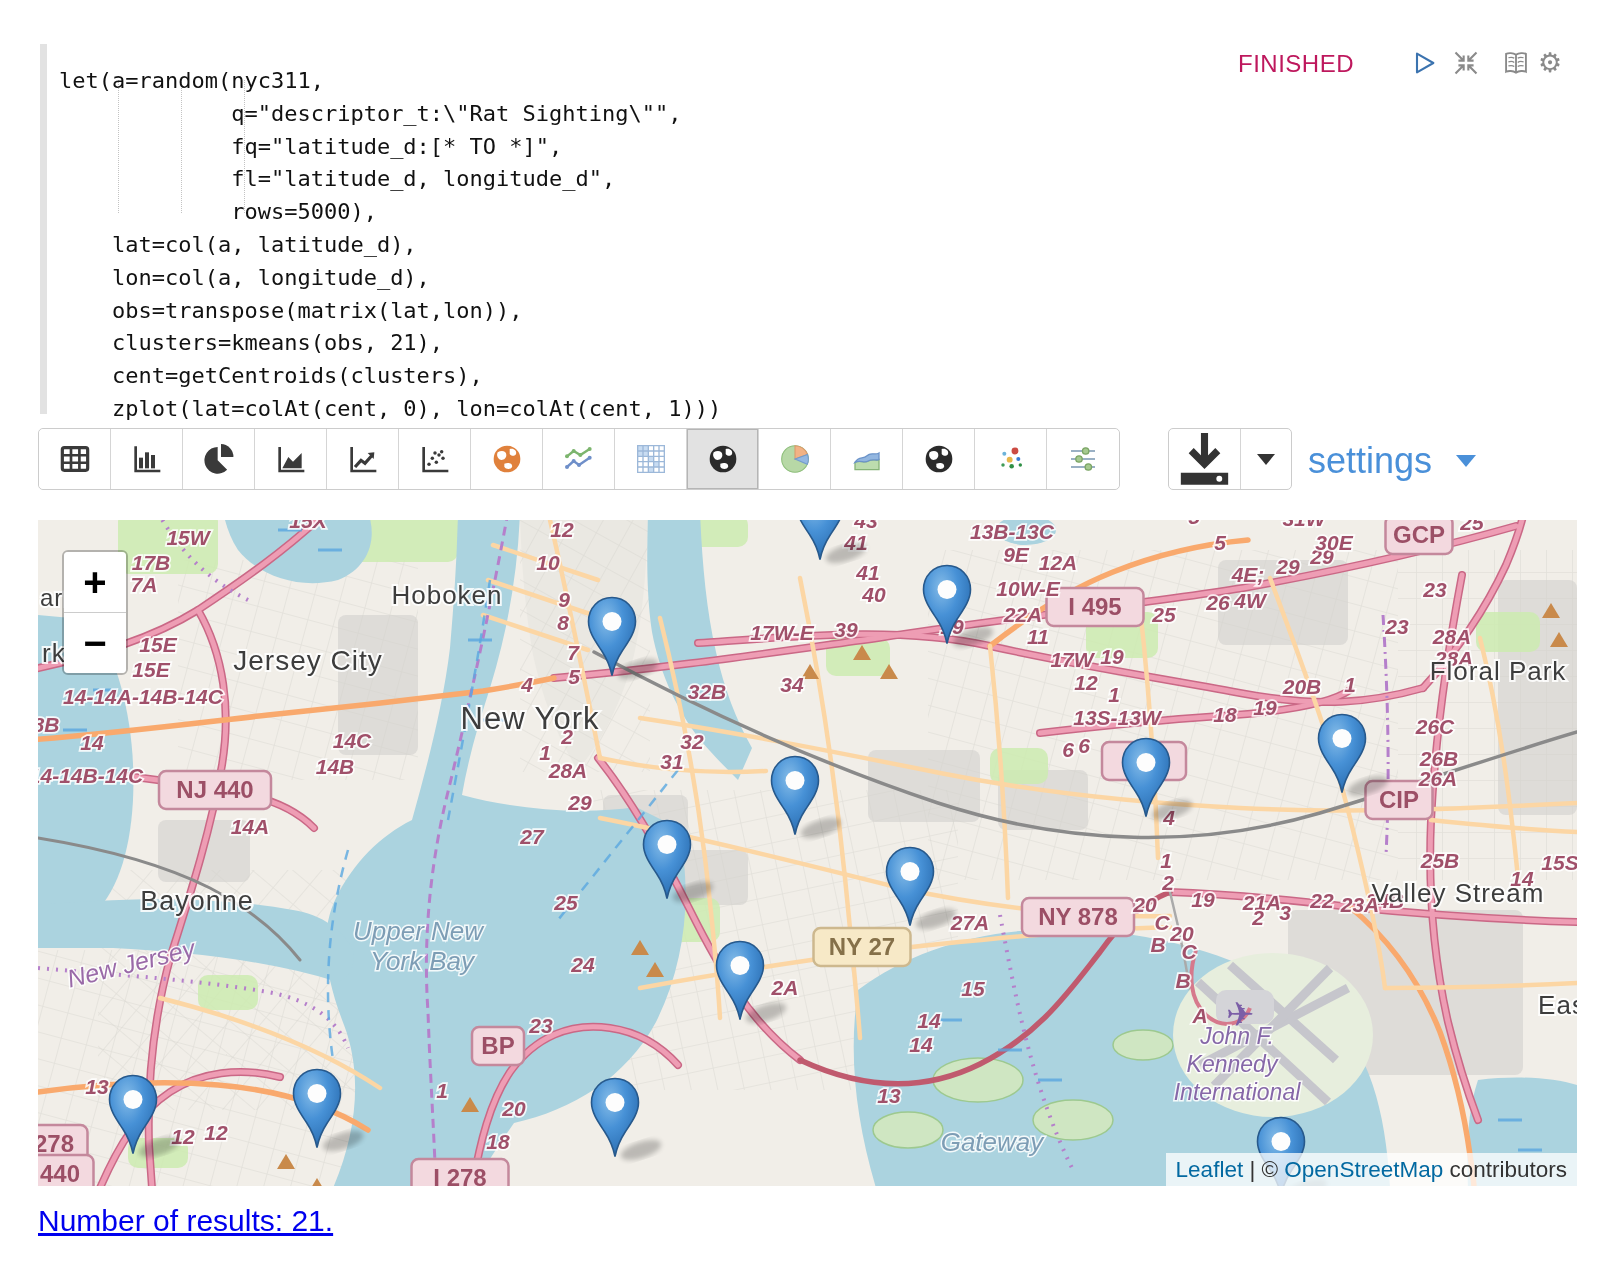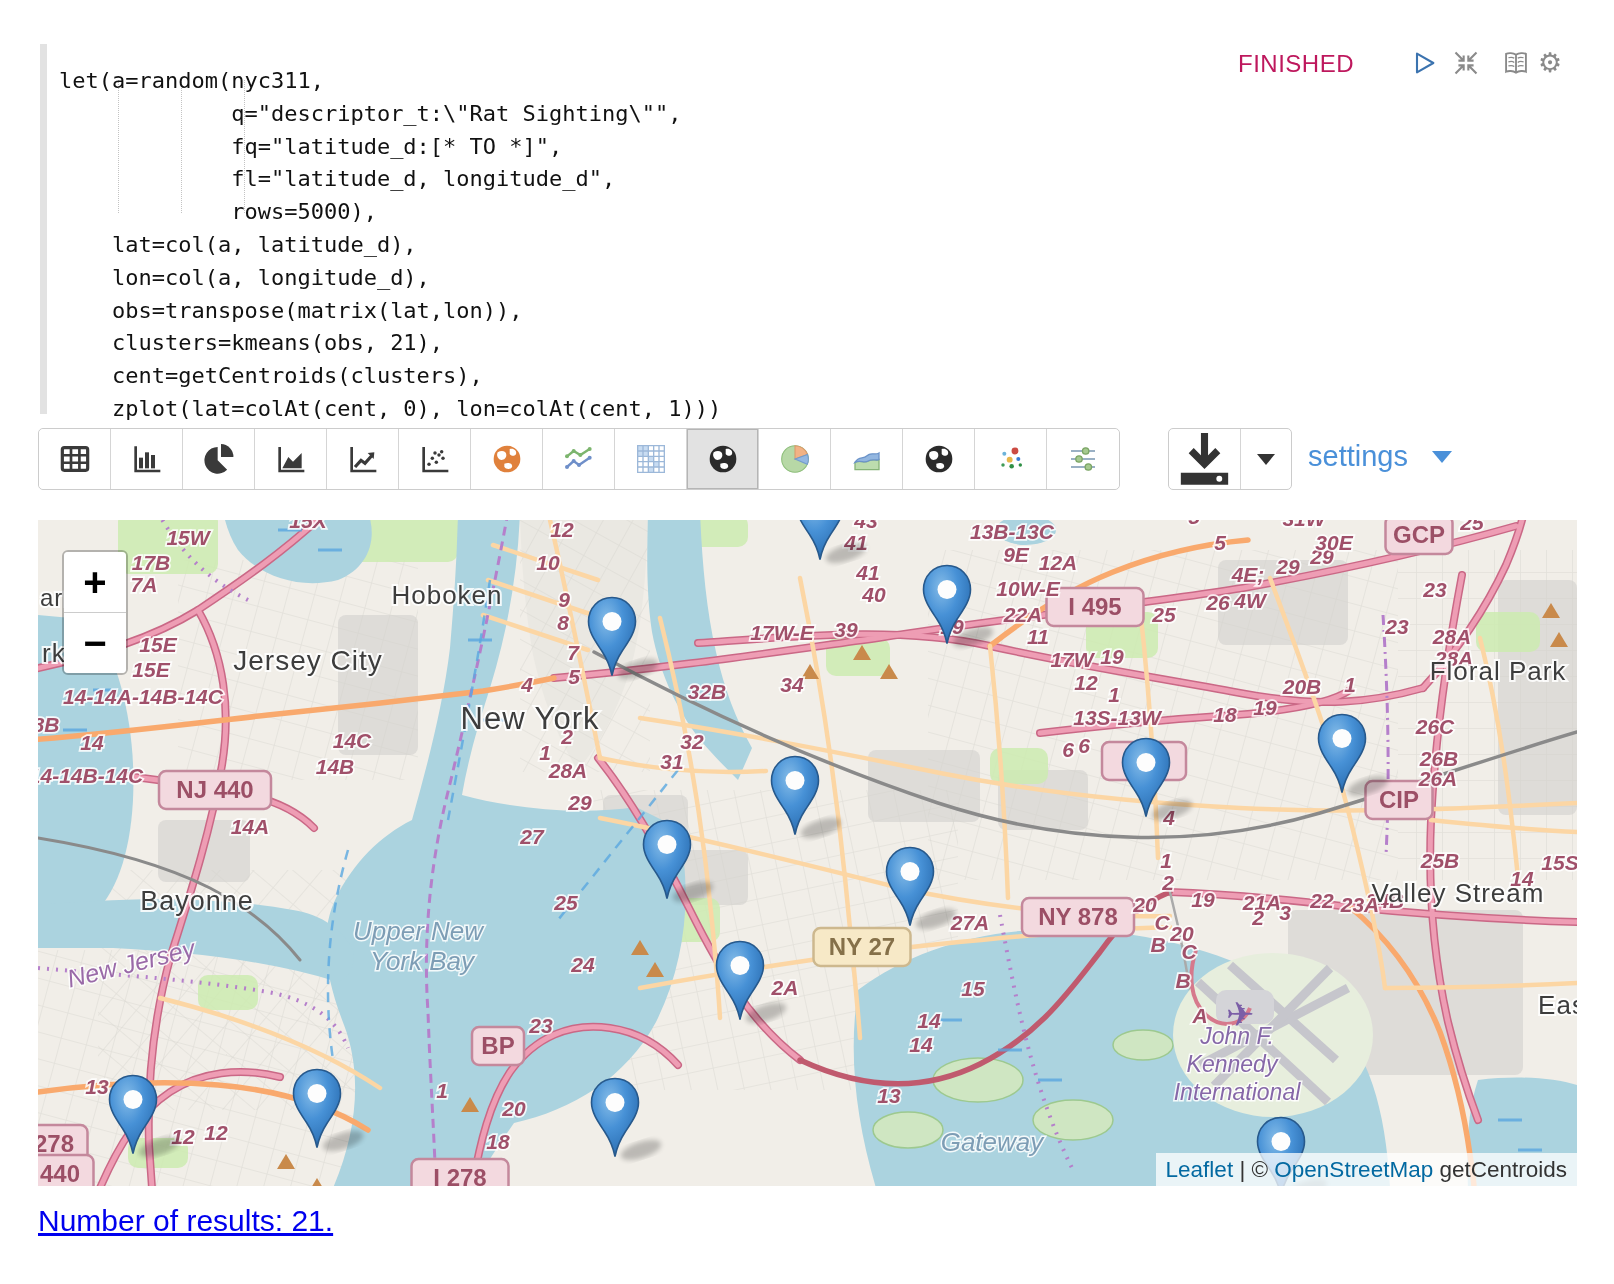--- a/index.html
+++ b/index.html
@@ -23,21 +23,21 @@
   .tbtn:last-child{border-right:none;border-radius:0 5px 5px 0;}
   .tbtn.sel{background:#e2e2e2;box-shadow:inset 0 0 0 1px #b5b5b5;}
   .tbtn svg{width:32px;height:32px;}
   .dlgroup{position:absolute;left:1168px;top:428px;height:60px;display:flex;border:1px solid #ccc;
         border-radius:5px;background:#fff;z-index:4;}
   .dlbtn{width:72px;height:60px;display:flex;align-items:center;justify-content:center;cursor:pointer;
         border-right:1px solid #d5d5d5;box-sizing:border-box;}
   .dlcaret{width:50px;height:60px;display:flex;align-items:center;justify-content:center;cursor:pointer;}
   .caret-down{width:0;height:0;border-left:9px solid transparent;border-right:9px solid transparent;
         border-top:11px solid #333;}
-  .settings{position:absolute;left:1308px;top:440px;font-size:29px;color:#4a90d9;cursor:pointer;
+  .settings{position:absolute;left:1308px;top:440px;font-size:36px;color:#4a90d9;cursor:pointer;
         display:flex;align-items:center;gap:24px;}
   .settings .caret-down{border-top-color:#4a90d9;border-left-width:10px;border-right-width:10px;border-top-width:12px;}
   
   .map{position:absolute;left:38px;top:520px;width:1539px;height:666px;overflow:hidden;background:#f1eee8;}
   .map svg{position:absolute;left:0;top:0;}
   .zoomctl{position:absolute;left:24px;top:30px;width:62px;border:2px solid rgba(0,0,0,.25);
         border-radius:6px;overflow:hidden;z-index:10;}
   .zbtn{width:62px;height:60px;background:#fff;display:flex;align-items:center;justify-content:center;
         font-size:40px;font-weight:700;color:#000;cursor:pointer;}
   .zbtn:first-child{border-bottom:1px solid #ccc;}
@@ -597,17 +597,17 @@
           <use href="#pin" x="70" y="554" width="50" height="82"></use>
           <use href="#pin" x="254" y="548" width="50" height="82"></use>
           <use href="#pin" x="552" y="557" width="50" height="82"></use>
           <use href="#pin" x="1218" y="596" width="50" height="82"></use>
         </svg>
       </div>
     <div class="zoomctl">
       <div class="zbtn">+</div>
       <div class="zbtn">−</div>
     </div>
-    <div class="attrib"><a>Leaflet</a><span> | © </span><a>OpenStreetMap</a><span> getCentroids</span></div>
+    <div class="attrib"><a>Leaflet</a><span> | © </span><a>OpenStreetMap</a><span> contributors</span></div>
   </div>
 
   <div class="result">Number of results: 21.</div>
 </div>
 
 </body></html>

